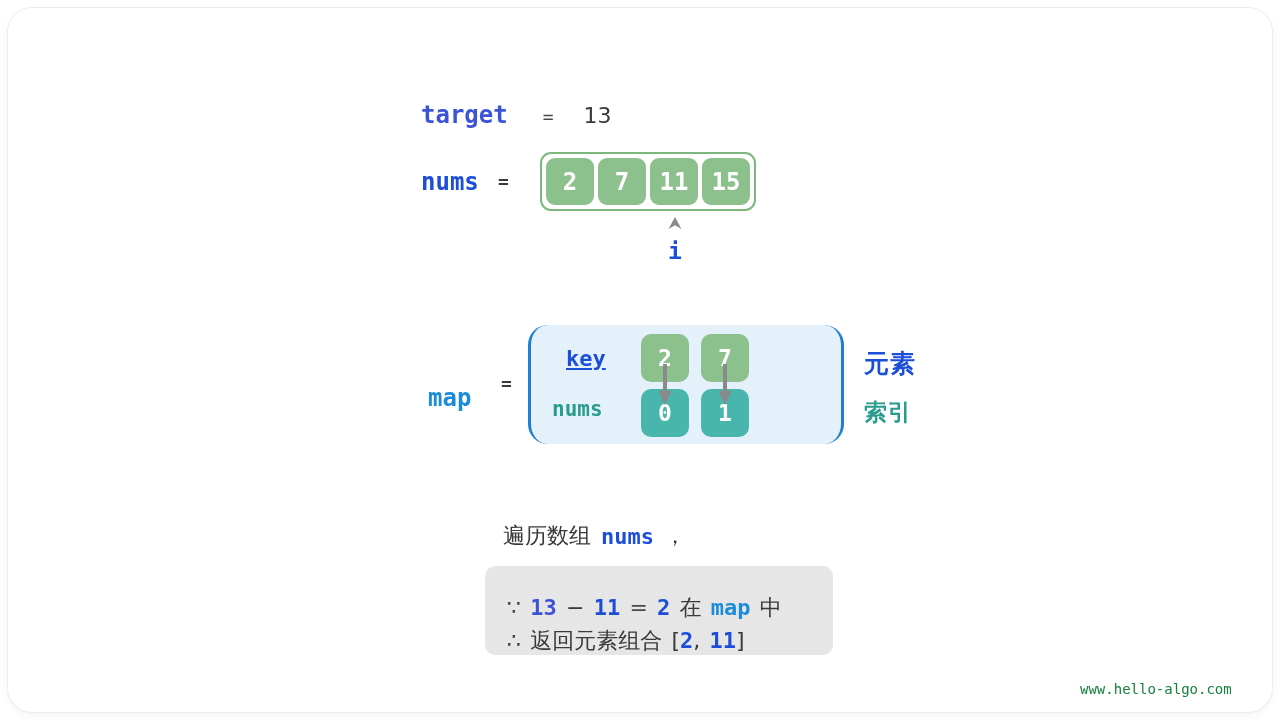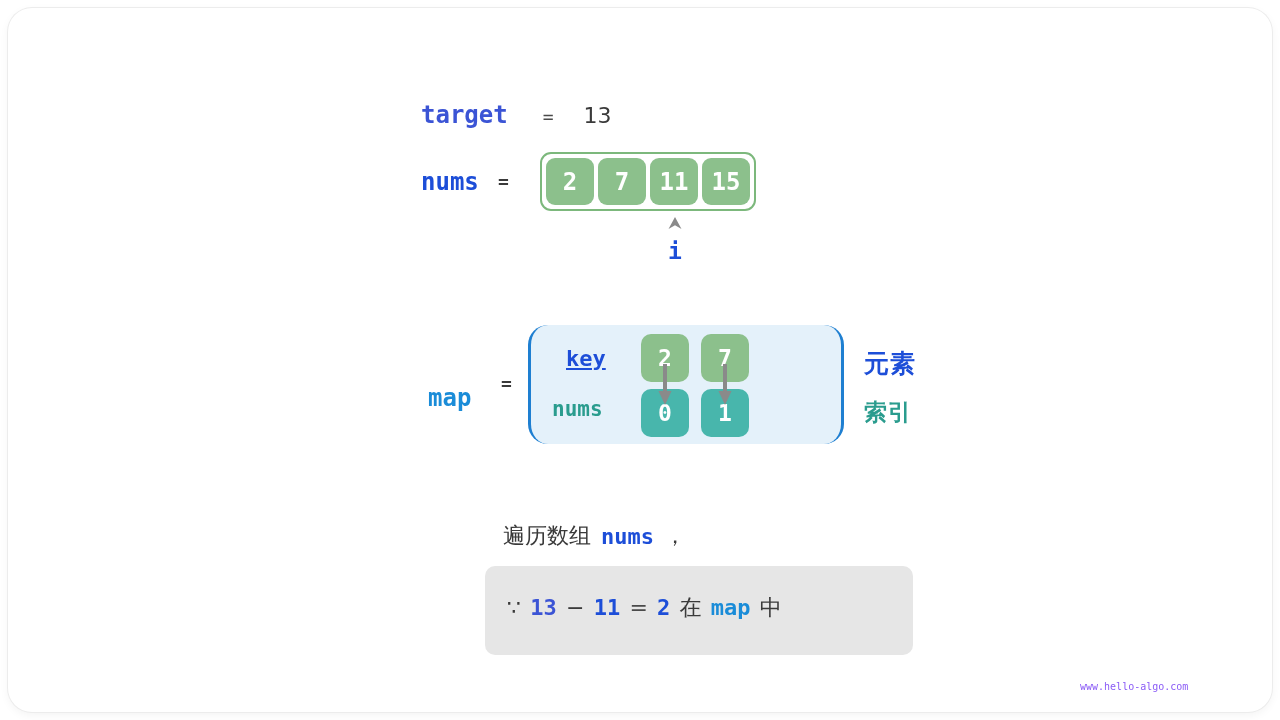--- a/index.html
+++ b/index.html
@@ -67,30 +67,30 @@
   .cell-col2 { left: 693px; }
   .map-arrow-1 { left: 650px; top: 354px; }
   .map-arrow-2 { left: 710px; top: 354px; }
   .element-label { left: 856px; top: 339px; font-size: 25px; font-weight: bold; letter-spacing: 1px; }
   .index-label   { left: 856px; top: 389px; font-size: 23px; font-weight: bold; letter-spacing: 1px; }
 
   
   .caption { left: 495px; top: 513px; font-size: 22px; display: flex; align-items: center; }
   .caption .code { font-size: 22px; margin: 0 10px; }
   .conclusion-box {
-    left: 477px; top: 558px; width: 428px; height: 89px;
+    left: 477px; top: 558px; width: 348px; height: 89px;
     background: #e6e6e6; border-radius: 10px;
     padding: 11px 0 0 22px; font-size: 22px; line-height: 33px;
   }
   .tok { display: inline-block; }
   .tok-gap { margin-left: 0.42em; }
   .tok.mono { font-size: 22px; }
 
   
-  .watermark { left: 1072px; top: 673px; font-family: "DejaVu Sans Mono", monospace; font-size: 10px; color: #8b5cf6; }
+  .watermark { left: 1072px; top: 673px; font-family: "DejaVu Sans Mono", monospace; font-size: 14px; color: #15803d; }
 </style>
 </head>
 <body>
 
 <div class="card">
 
   <div class="abs target-row">
     <span class="mono c-blue target-label">target</span>
     <span class="c-gray target-eq">=</span>
     <span class="c-dark target-val">13</span>
@@ -133,17 +133,18 @@
   <span class="abs c-teal index-label">索引</span>
 
   <div class="abs caption">
     <span class="c-dark">遍历数组</span>
     <span class="mono c-green code">nums</span>
     <span class="c-dark">，</span>
   </div>
 
   <div class="abs conclusion-box">
     <div><span class="tok c-dark">∵</span><span class="tok c-blue mono tok-gap">13</span><span class="tok c-dark tok-gap">−</span><span class="tok c-green mono tok-gap">11</span><span class="tok c-gray tok-gap">=</span><span class="tok c-green mono tok-gap">2</span><span class="tok c-dark tok-gap">在</span><span class="tok c-azure mono tok-gap">map</span><span class="tok c-dark tok-gap">中</span></div>
+    <div><span class="tok c-dark">∴</span><span class="tok c-dark tok-gap">返回元素组合</span><span class="tok c-dark tok-gap">[</span><span class="tok c-green mono">2</span><span class="tok c-dark">,</span><span class="tok c-green mono tok-gap">11</span><span class="tok c-dark">]</span></div>
   </div>
 
   <span class="abs watermark">www.hello-algo.com</span>
 
 </div>
 
 </body></html>

